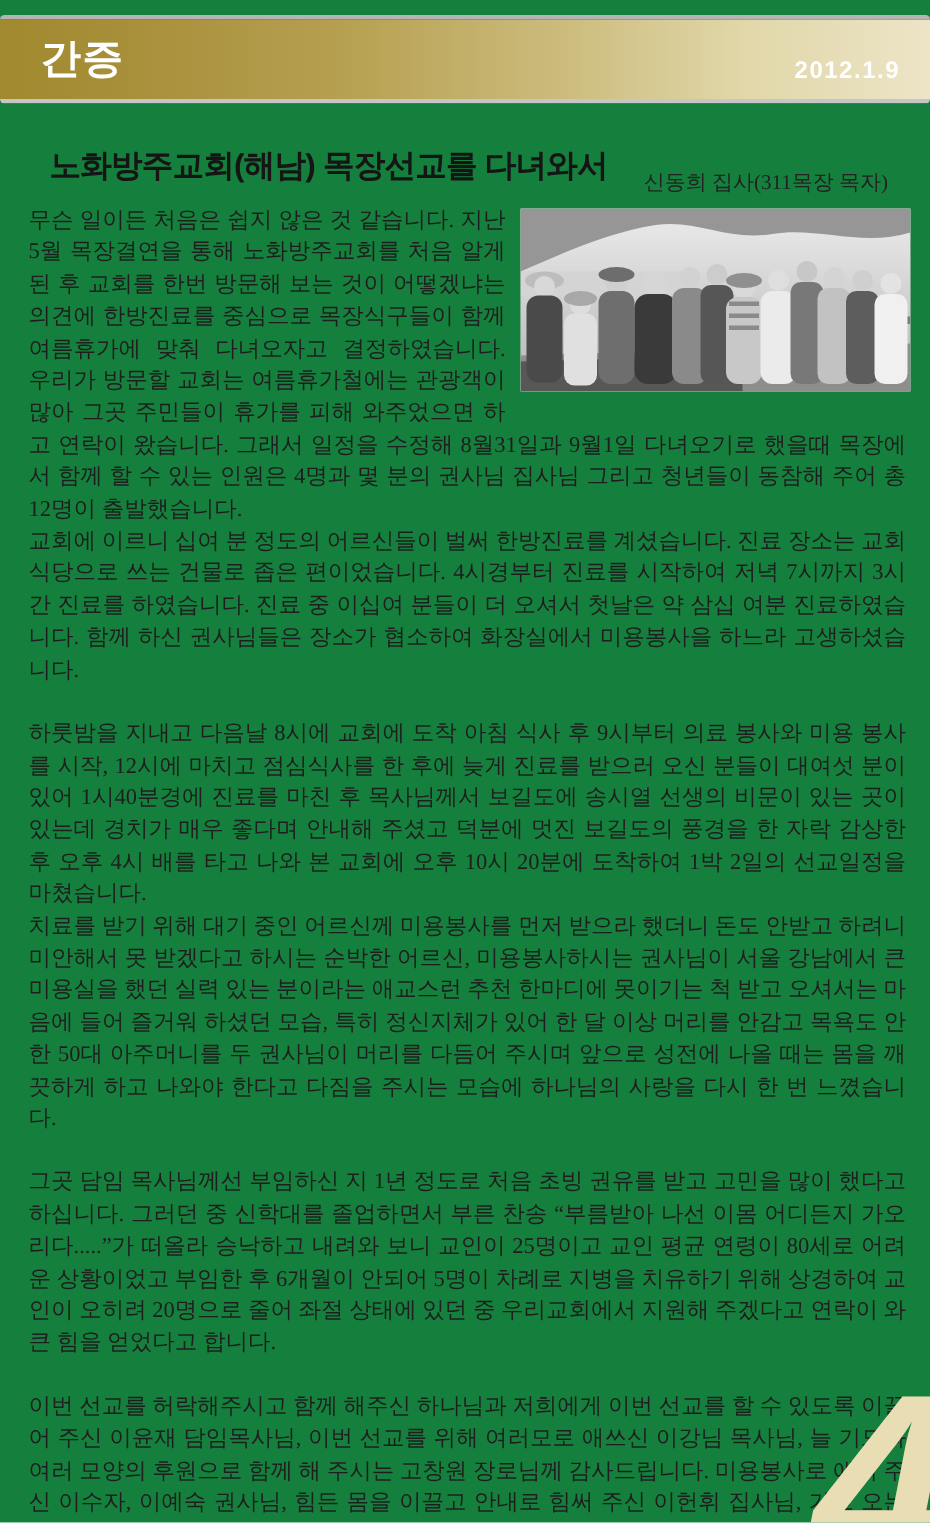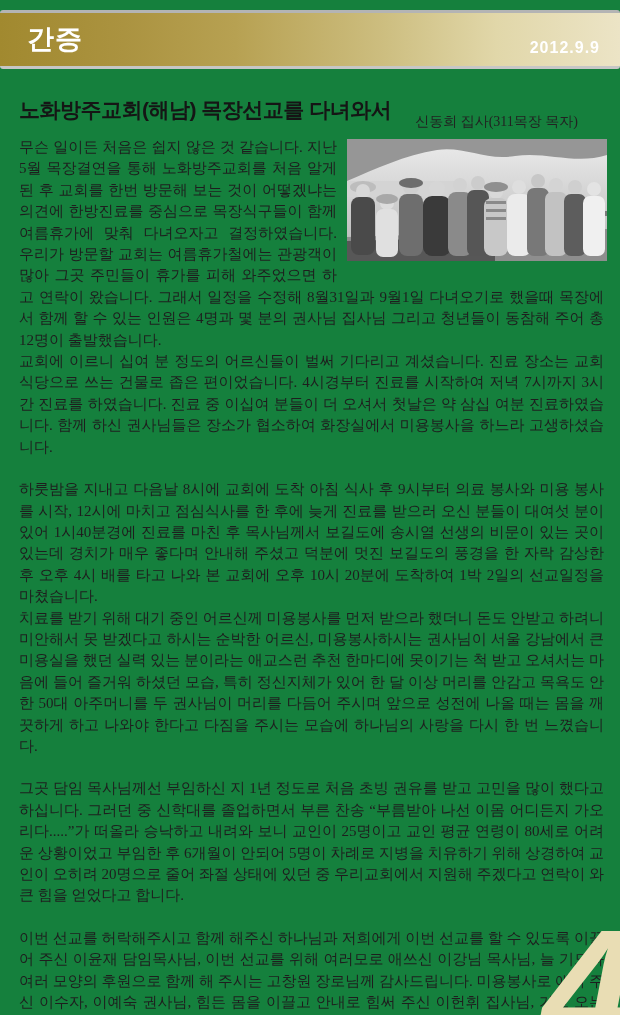--- a/index.html
+++ b/index.html
@@ -31,21 +31,21 @@
     font-weight:bold; font-size:27px; letter-spacing:1px;
   }
   .banner-date {
     position:absolute; right:20px; bottom:9px;
     color:#ffffff; font-family:"Liberation Sans","DejaVu Sans",sans-serif;
     font-weight:bold; font-size:16px; letter-spacing:1px;
   }
 
   
   .title-row {
-    display:flex; justify-content:flex-start; align-items:flex-end;
+    display:flex; justify-content:center; align-items:flex-end;
     padding:27px 14px 0 19px;
   }
   .article-title {
     margin:0; font-family:"Liberation Sans","DejaVu Sans",sans-serif;
     font-weight:bold; font-size:21px; color:#151515; letter-spacing:-0.5px;
     white-space:nowrap;
   }
   .article-byline {
     font-size:14px; color:#222222; white-space:nowrap;
     margin-left:24px; transform:translateY(7px);
@@ -78,21 +78,21 @@
     pointer-events:none;
   }
 </style>
 </head>
 <body>
 
 <div class="page">
 
   <div class="banner">
     <span class="banner-label">간증</span>
-    <span class="banner-date">2012.9.9</span>
+    <span class="banner-date">2012.1.9</span>
   </div>
 
   <div class="title-row">
     <h1 class="article-title">노화방주교회(해남) 목장선교를 다녀와서</h1>
     <span class="article-byline">신동희 집사(311목장 목자)</span>
   </div>
 
   <div class="article-body">
 
     <div class="photo">
@@ -138,21 +138,21 @@
         <circle cx="209" cy="46" r="7" fill="#d4d4d4"></circle>
           <rect x="198" y="53" width="22" height="64" rx="7" fill="#c2c2c2"></rect>
         <circle cx="228" cy="48" r="7" fill="#cfcfcf"></circle>
           <rect x="217" y="55" width="22" height="62" rx="7" fill="#5d5d5d"></rect>
         <circle cx="247" cy="50" r="7" fill="#e3e3e3"></circle>
           <rect x="236" y="57" width="22" height="60" rx="7" fill="#f0f0f0"></rect>
       </svg>
     </div>
 
     <p class="para">무슨 일이든 처음은 쉽지 않은 것 같습니다. 지난 5월 목장결연을 통해 노화방주교회를 처음 알게 된 후 교회를 한번 방문해 보는 것이 어떻겠냐는 의견에 한방진료를 중심으로 목장식구들이 함께 여름휴가에 맞춰 다녀오자고 결정하였습니다. 우리가 방문할 교회는 여름휴가철에는 관광객이 많아 그곳 주민들이 휴가를 피해 와주었으면 하고 연락이 왔습니다. 그래서 일정을 수정해 8월31일과 9월1일 다녀오기로 했을때 목장에서 함께 할 수 있는 인원은 4명과 몇 분의 권사님 집사님 그리고 청년들이 동참해 주어 총12명이 출발했습니다.</p>
-    <p class="para">교회에 이르니 십여 분 정도의 어르신들이 벌써 기다리고 계셨습니다. 진료 장소는 교회 식당으로 쓰는 건물로 좁은 편이었습니다. 4시경부터 진료를 시작하여 저녁 7시까지 3시간 진료를 하였습니다. 진료 중 이십여 분들이 더 오셔서 첫날은 약 삼십 여분 진료하였습니다. 함께 하신 권사님들은 장소가 협소하여 화장실에서 미용봉사을 하느라 고생하셨습니다.</p>
+    <p class="para">교회에 이르니 십여 분 정도의 어르신들이 벌써 한방진료를 계셨습니다. 진료 장소는 교회 식당으로 쓰는 건물로 좁은 편이었습니다. 4시경부터 진료를 시작하여 저녁 7시까지 3시간 진료를 하였습니다. 진료 중 이십여 분들이 더 오셔서 첫날은 약 삼십 여분 진료하였습니다. 함께 하신 권사님들은 장소가 협소하여 화장실에서 미용봉사을 하느라 고생하셨습니다.</p>
     <p class="para gap">하룻밤을 지내고 다음날 8시에 교회에 도착 아침 식사 후 9시부터 의료 봉사와 미용 봉사를 시작, 12시에 마치고 점심식사를 한 후에 늦게 진료를 받으러 오신 분들이 대여섯 분이 있어 1시40분경에 진료를 마친 후 목사님께서 보길도에 송시열 선생의 비문이 있는 곳이 있는데 경치가 매우 좋다며 안내해 주셨고 덕분에 멋진 보길도의 풍경을 한 자락 감상한 후  오후 4시 배를 타고 나와 본 교회에 오후 10시 20분에 도착하여 1박 2일의 선교일정을 마쳤습니다.</p>
     <p class="para">치료를 받기 위해 대기 중인 어르신께 미용봉사를 먼저 받으라 했더니 돈도 안받고 하려니 미안해서 못 받겠다고 하시는 순박한 어르신, 미용봉사하시는 권사님이 서울 강남에서 큰 미용실을 했던 실력 있는 분이라는 애교스런 추천 한마디에 못이기는 척 받고 오셔서는 마음에 들어 즐거워 하셨던 모습, 특히 정신지체가 있어 한 달 이상 머리를 안감고 목욕도 안한 50대 아주머니를 두 권사님이 머리를 다듬어 주시며 앞으로 성전에 나올 때는 몸을 깨끗하게 하고 나와야 한다고 다짐을 주시는 모습에 하나님의 사랑을 다시 한 번 느꼈습니다.</p>
     <p class="para gap">그곳 담임 목사님께선 부임하신 지 1년 정도로 처음 초빙 권유를 받고 고민을 많이 했다고 하십니다. 그러던 중 신학대를 졸업하면서 부른 찬송 “부름받아 나선 이몸 어디든지 가오리다.....”가 떠올라 승낙하고 내려와 보니 교인이 25명이고 교인 평균 연령이 80세로 어려운 상황이었고 부임한 후 6개월이 안되어 5명이 차례로 지병을 치유하기 위해 상경하여 교인이 오히려 20명으로 줄어 좌절 상태에 있던 중 우리교회에서 지원해 주겠다고 연락이 와 큰 힘을 얻었다고 합니다.</p>
     <p class="para gap">이번 선교를 허락해주시고 함께 해주신 하나님과 저희에게 이번 선교를 할 수 있도록 이끌어 주신 이윤재 담임목사님, 이번 선교를 위해 여러모로 애쓰신 이강님 목사님, 늘 기도와 여러 모양의 후원으로 함께 해 주시는 고창원 장로님께 감사드립니다. 미용봉사로 애써 주신 이수자, 이예숙 권사님, 힘든 몸을 이끌고 안내로 힘써 주신 이헌휘 집사님, 가고 오는 동안 장시간 운전으로 수고해주시고 사진촬영까지 해주신 임승환 집사님, 봉사할 사람이 부족하여 어렵게 전화를 드렸더니 승낙하시고 접수로 수고해 주신 권혁숙 집사님, 저와 같은 목장으로 이번 선교에 회계로 힘든 일을 감당해 주신 장정이 집사님, 항상 밝은 얼굴로 어르신들을 섬기며 나를 도와준 김영주 청년, 힘든 일을 마다않고 앞장서서 수고해준 윤민수 청년, 자그마한 손으로 발침과 소독해 주느라 수고하며 어르신들의 귀여움을 한껏 받은 예은이, 예진이. 다음 봉사에도 꼭 오고 싶다고 했답니다. 끝으로 항상 믿음 안에서 함께 해준 이미영 집사 그리고 기도로 함께 해준 311 목장식구들 이 모두에게 다시 한번 감사드립니다.</p>
   </div>
 
   <div class="watermark">4</div>
 
 </div>
 

